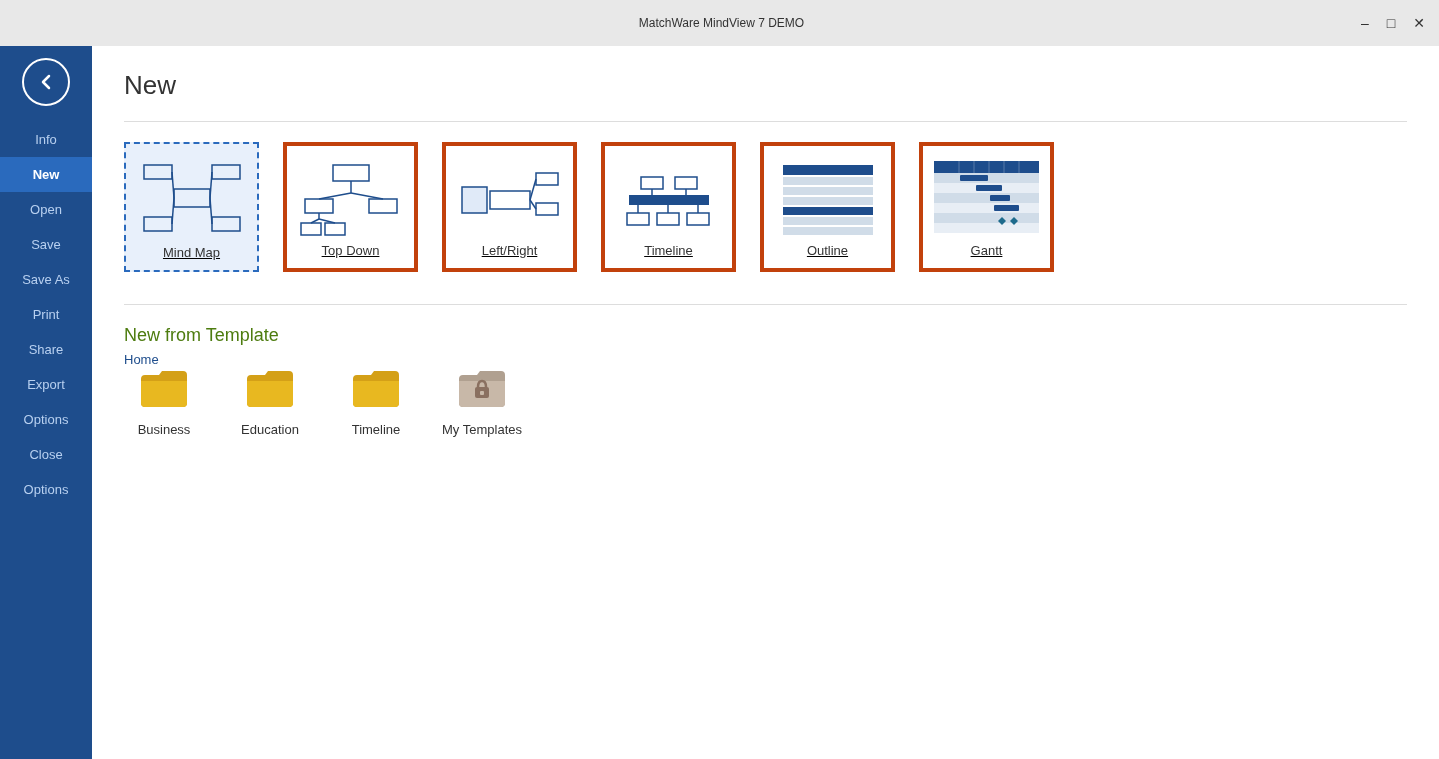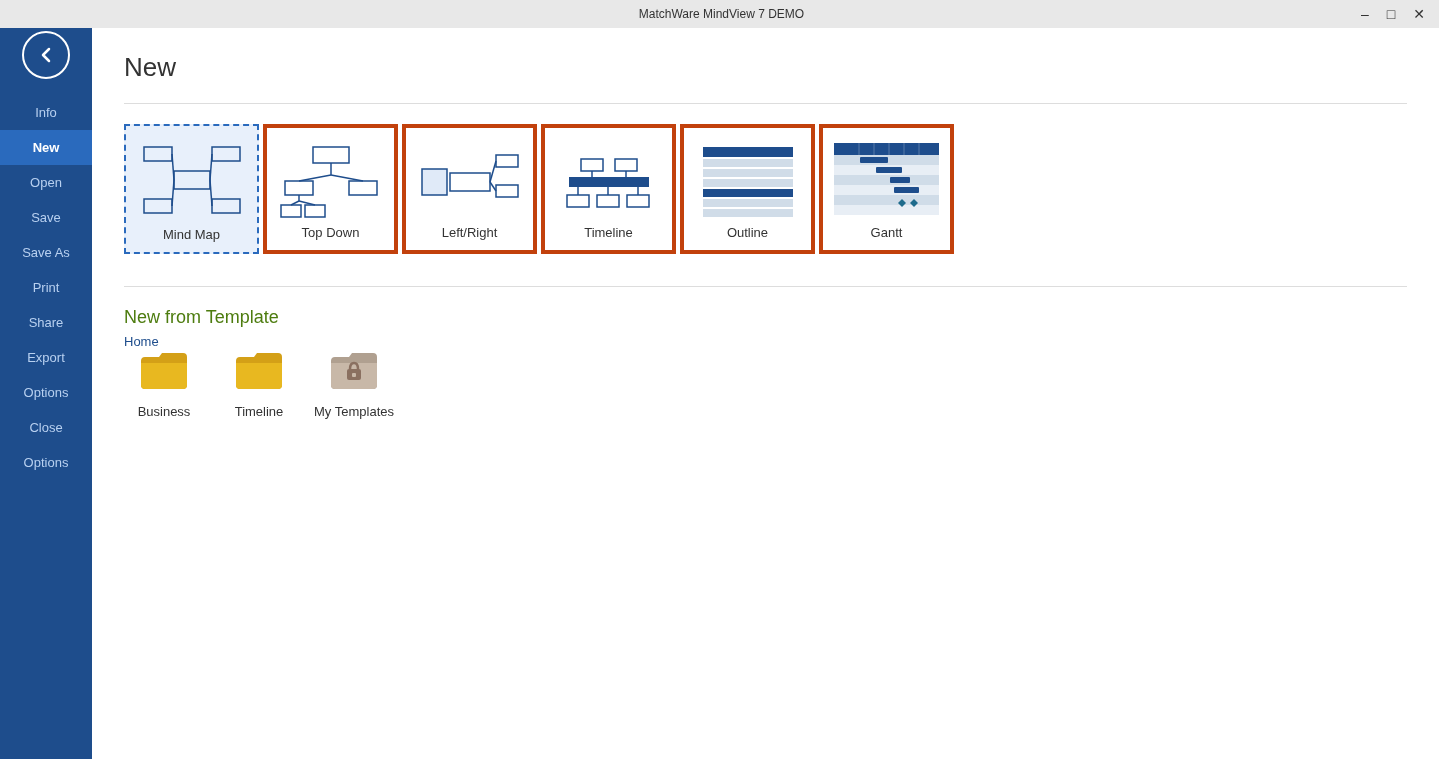--- a/index.html
+++ b/index.html
@@ -1,20 +1,20 @@
 <!DOCTYPE html>
 <html><head>
   <meta charset="utf-8">
   <style>
     * { box-sizing: border-box; margin: 0; padding: 0; }
     body { font-family: 'Segoe UI', Arial, sans-serif; background: #f0f0f0; width: 1439px; height: 759px; overflow: hidden; display: flex; flex-direction: column; }
 
     .title-bar {
       background: #e8e8e8;
-      height: 28px;
+      height: 46px;
       display: flex;
       align-items: center;
       justify-content: space-between;
       padding: 0 8px;
       font-size: 12px;
       color: #333;
       flex-shrink: 0;
     }
     .title-bar-title { flex: 1; text-align: center; }
     .title-bar-controls { display: flex; gap: 6px; }
@@ -34,21 +34,21 @@
       overflow: hidden;
     }
 
     
     .sidebar {
       width: 92px;
       background: #1e4d8c;
       display: flex;
       flex-direction: column;
       align-items: center;
-      padding-top: 3px;
+      padding-top: 12px;
       flex-shrink: 0;
     }
     .sidebar-back-btn {
       width: 48px;
       height: 48px;
       border-radius: 50%;
       border: 2px solid #fff;
       background: none;
       cursor: pointer;
       display: flex;
@@ -89,23 +89,24 @@
 
     .section-divider {
       border: none;
       border-top: 1px solid #ddd;
       margin-bottom: 20px;
     }
 
     
     .new-cards-row {
       display: flex;
-      gap: 4px;
+      gap: 24px;
       margin-bottom: 32px;
       flex-wrap: wrap;
+      text-decoration: underline;
     }
     .doc-card {
       width: 135px;
       min-height: 130px;
       border: 4px solid #c2410c;
       background: #fff;
       display: flex;
       flex-direction: column;
       align-items: center;
       justify-content: flex-end;
@@ -136,21 +137,21 @@
       font-weight: 400;
       color: #4d7c0f;
       margin-bottom: 6px;
     }
     .section-subtitle {
       font-size: 13px;
       color: #1e4d8c;
     }
     .template-folders-row {
       display: flex;
-      gap: 15px;
+      gap: 26px;
       flex-wrap: wrap;
     }
     .folder-item {
       display: flex;
       flex-direction: column;
       align-items: center;
       cursor: pointer;
       width: 80px;
     }
     .folder-icon {
@@ -381,20 +382,29 @@
         <div class="folder-item">
           <div class="folder-icon">
             <svg width="50" height="42" viewBox="0 0 50 42">
               <path d="M2,12 Q2,8 6,8 L20,8 L23,4 L44,4 Q48,4 48,8 L48,36 Q48,40 44,40 L6,40 Q2,40 2,36 Z" fill="#d4a017"></path>
               <path d="M2,14 L48,14 L48,36 Q48,40 44,40 L6,40 Q2,40 2,36 Z" fill="#e8b820"></path>
             </svg>
           </div>
           <div class="folder-label">Business</div>
         </div>
 
+        <div class="folder-item">
+          <div class="folder-icon">
+            <svg width="50" height="42" viewBox="0 0 50 42">
+              <path d="M2,12 Q2,8 6,8 L20,8 L23,4 L44,4 Q48,4 48,8 L48,36 Q48,40 44,40 L6,40 Q2,40 2,36 Z" fill="#d4a017"></path>
+              <path d="M2,14 L48,14 L48,36 Q48,40 44,40 L6,40 Q2,40 2,36 Z" fill="#e8b820"></path>
+            </svg>
+          </div>
+          <div class="folder-label">Education</div>
+        </div>
 
         <div class="folder-item">
           <div class="folder-icon">
             <svg width="50" height="42" viewBox="0 0 50 42">
               <path d="M2,12 Q2,8 6,8 L20,8 L23,4 L44,4 Q48,4 48,8 L48,36 Q48,40 44,40 L6,40 Q2,40 2,36 Z" fill="#d4a017"></path>
               <path d="M2,14 L48,14 L48,36 Q48,40 44,40 L6,40 Q2,40 2,36 Z" fill="#e8b820"></path>
             </svg>
           </div>
           <div class="folder-label">Timeline</div>
         </div>

